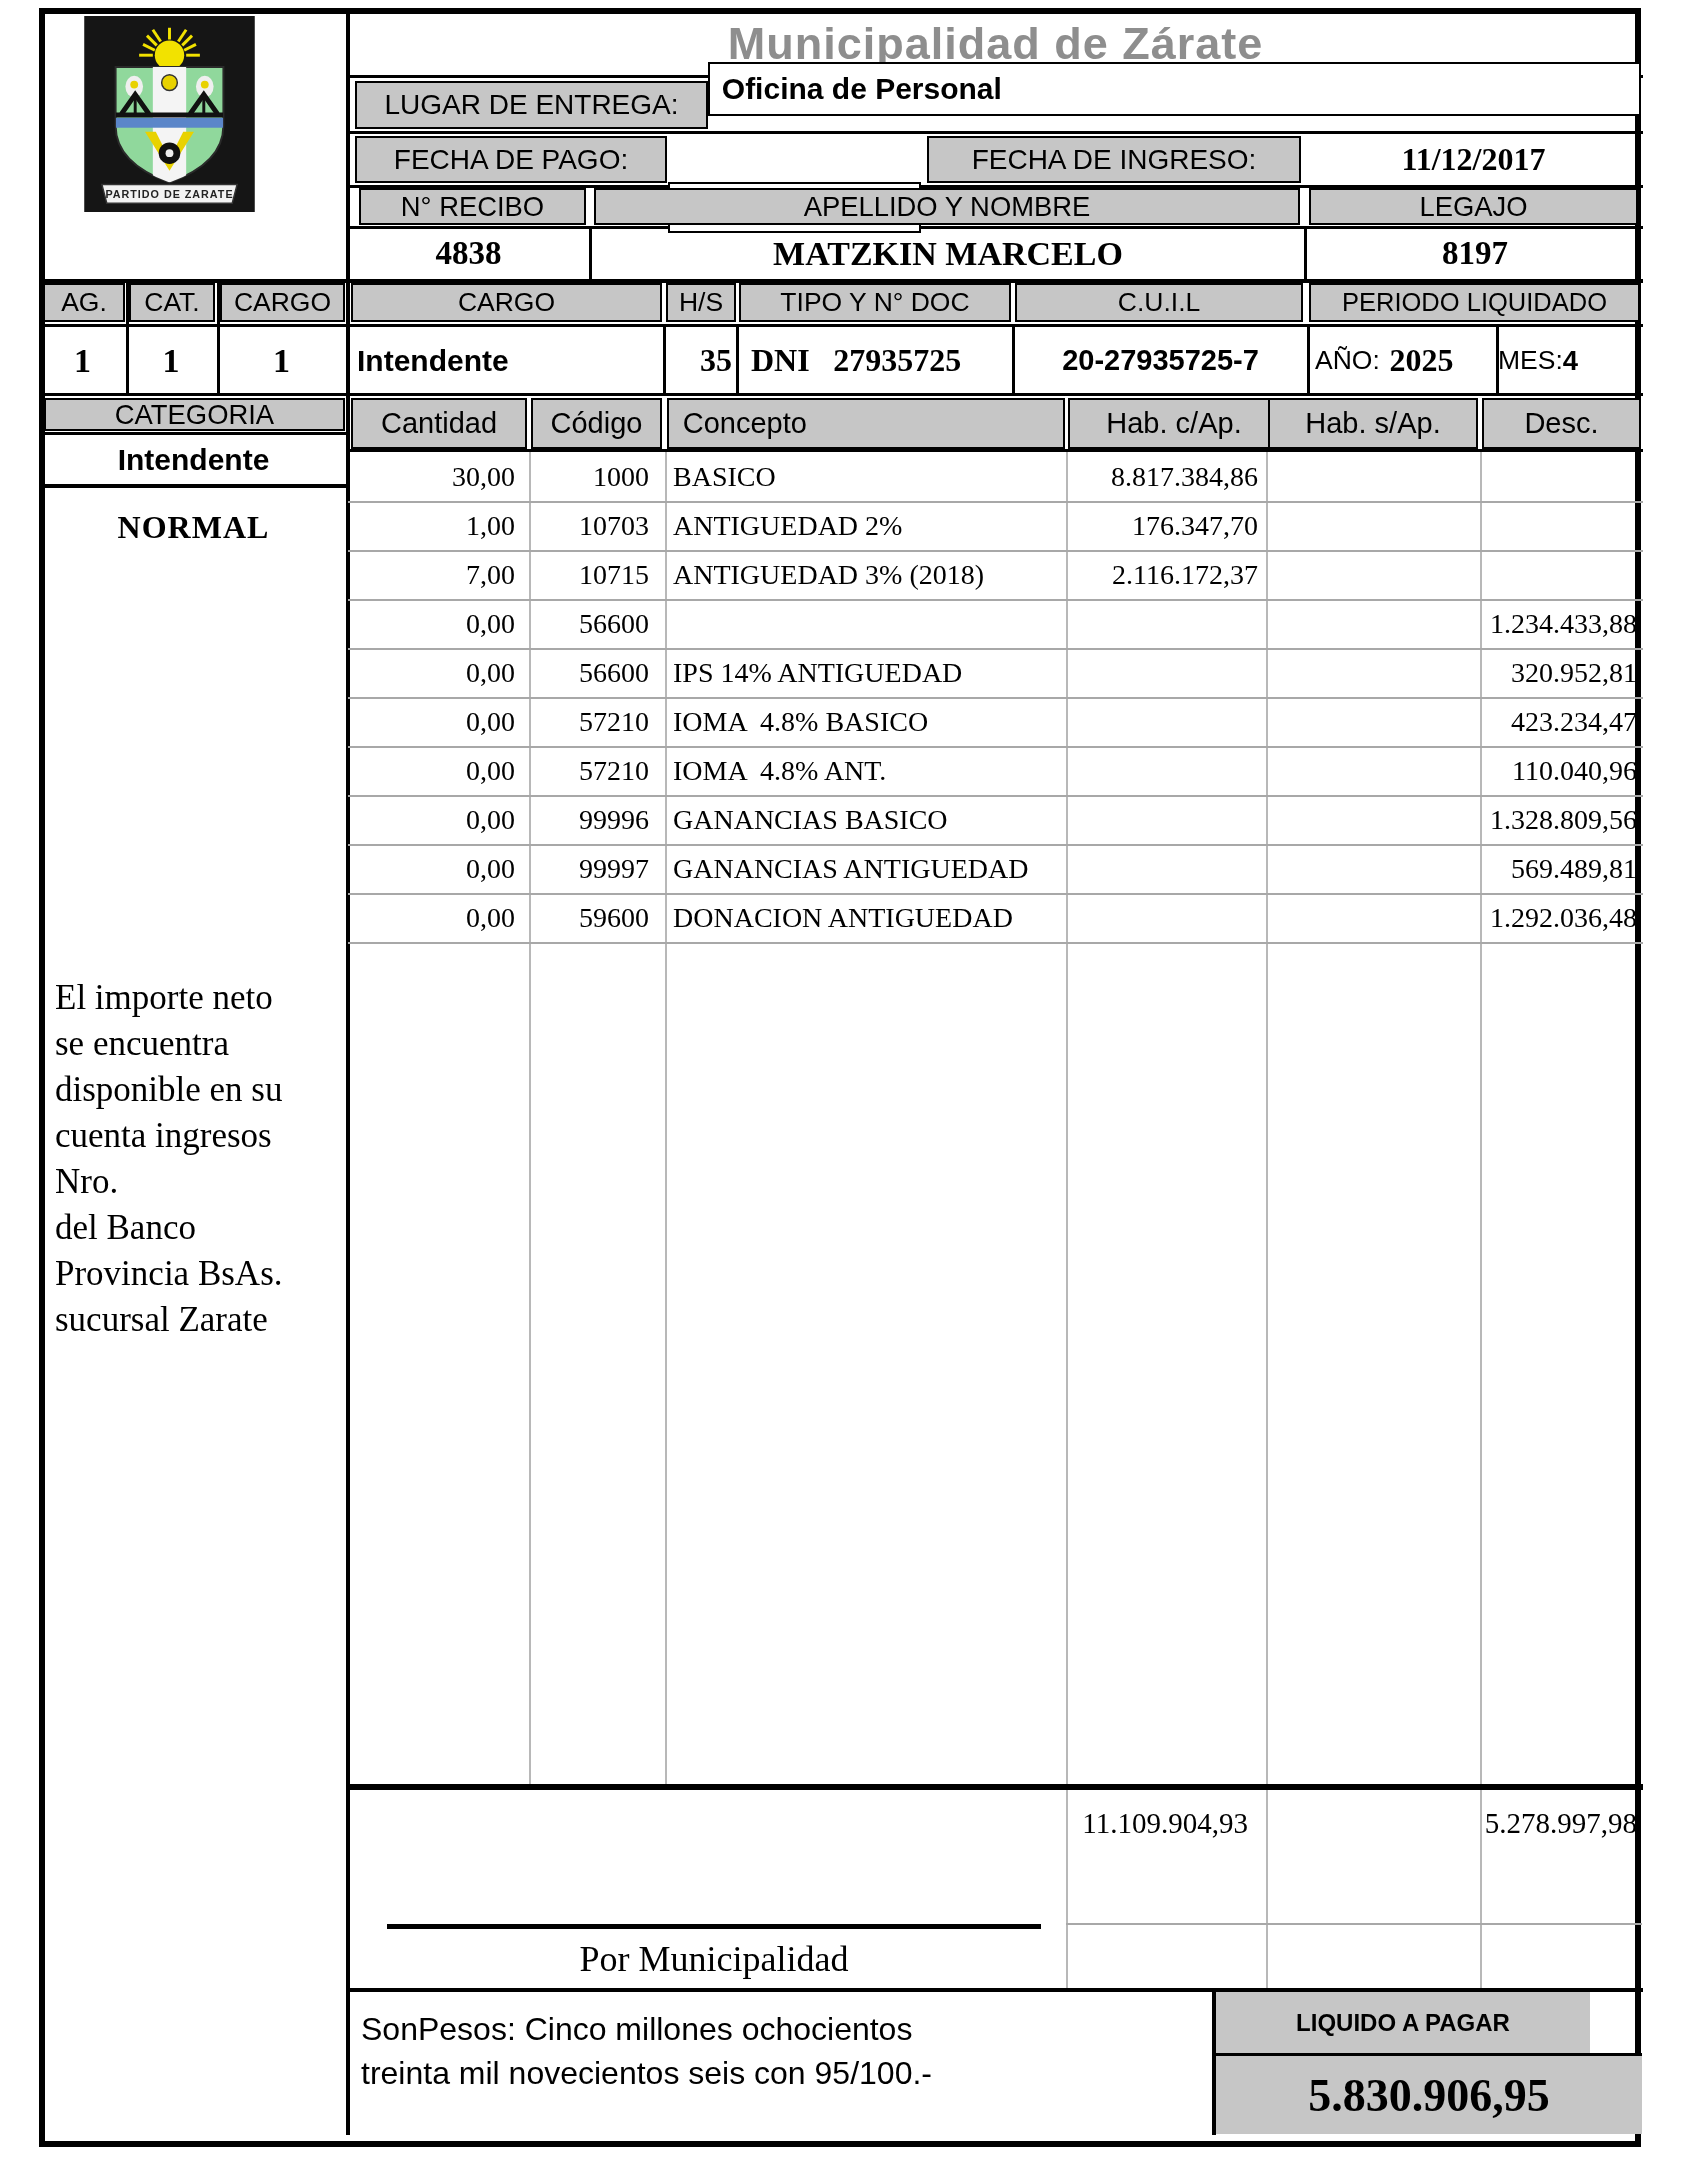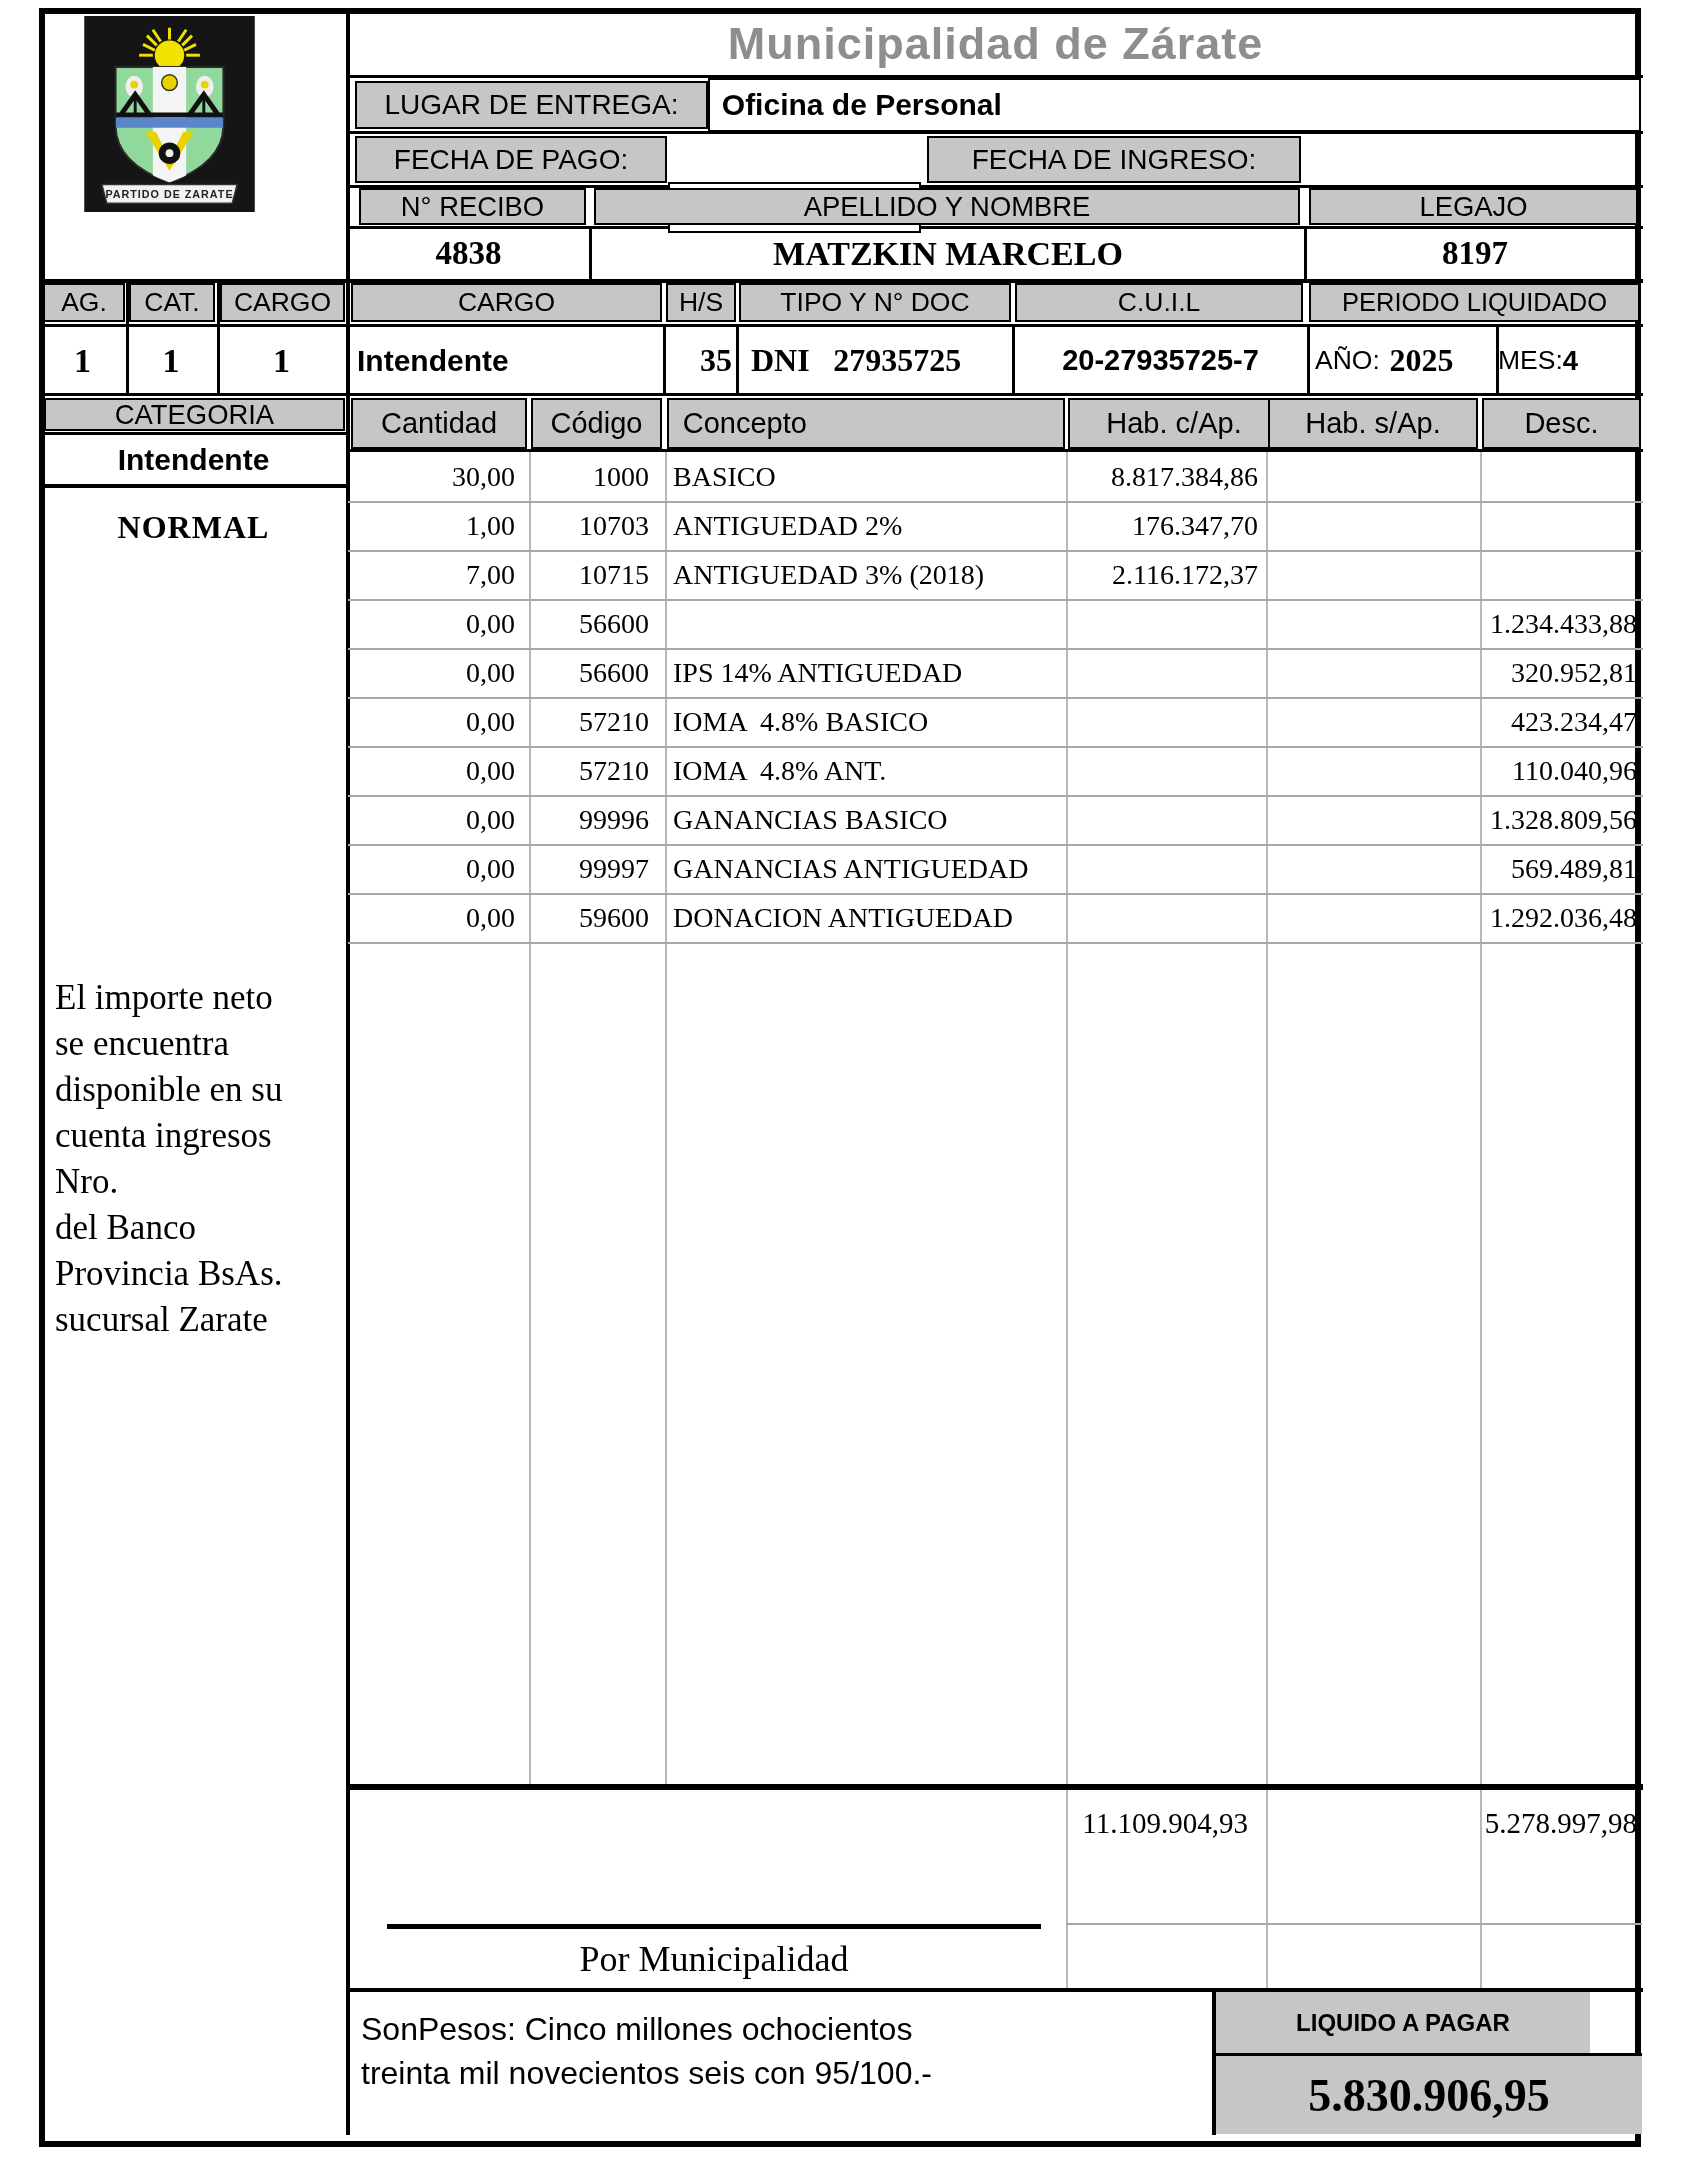--- a/index.html
+++ b/index.html
@@ -96,27 +96,28 @@
   <div class="ln" style="left:39px;top:279px;width:1604px;height:3.9px;"></div>
   <div class="ln" style="left:39px;top:324px;width:1604px;height:2.9px;"></div>
   <div class="ln" style="left:39px;top:393px;width:1604px;height:2.9px;"></div>
   <div class="ln" style="left:39px;top:432px;width:309px;height:2.9px;"></div>
   <div class="ln" style="left:348px;top:449px;width:1295px;height:2.9px;"></div>
   <div class="ln" style="left:39px;top:484px;width:309px;height:3.9px;"></div>
 
   <div class="abs title">Municipalidad de Zárate</div>
 
   <div class="graybox" style="left:355px;top:81px;width:353px;height:48px;font-size:28px;">LUGAR DE ENTREGA:</div>
-  <div class="whitebox" style="left:708px;top:78px;width:933px;height:54px;padding-left:11.8px;
+  <div class="whitebox" style="left:708px;top:62px;width:933px;height:54px;padding-left:11.8px;
        font-size:30px;font-weight:bold;">Oficina de Personal</div>
 
   <div class="graybox" style="left:355px;top:136px;width:312px;height:47px;font-size:28px;">FECHA DE PAGO:</div>
   <div class="whitebox serif ctr" style="left:668px;top:134px;width:253px;height:51px;
        font-size:32px;font-weight:bold;justify-content:center;margin-top:48px;">30/04/2025</div>
   <div class="graybox" style="left:927px;top:136px;width:374px;height:47px;font-size:28px;">FECHA DE INGRESO:</div>
+  <div class="val-cell" style="left:1304px;top:136px;width:339px;height:47px;font-size:32px;">11/12/2017</div>
 
   <div class="graybox" style="left:359px;top:188px;width:227px;height:37px;border-width:2px;">N° RECIBO</div>
   <div class="graybox" style="left:594px;top:188px;width:706px;height:37px;border-width:2px;">APELLIDO Y NOMBRE</div>
   <div class="graybox" style="left:1309px;top:188px;width:329px;height:37px;border-width:2px;">LEGAJO</div>
 
   <div class="ln" style="left:589px;top:226px;width:2.9px;height:55px;"></div>
   <div class="ln" style="left:1304px;top:226px;width:2.9px;height:55px;"></div>
   <div class="val-cell" style="left:348px;top:229px;width:241px;height:49px;font-size:33px;">4838</div>
   <div class="val-cell" style="left:592px;top:229px;width:712px;height:49px;font-size:34px;">MATZKIN MARCELO</div>
   <div class="val-cell" style="left:1307px;top:229px;width:336px;height:49px;font-size:33px;">8197</div>

